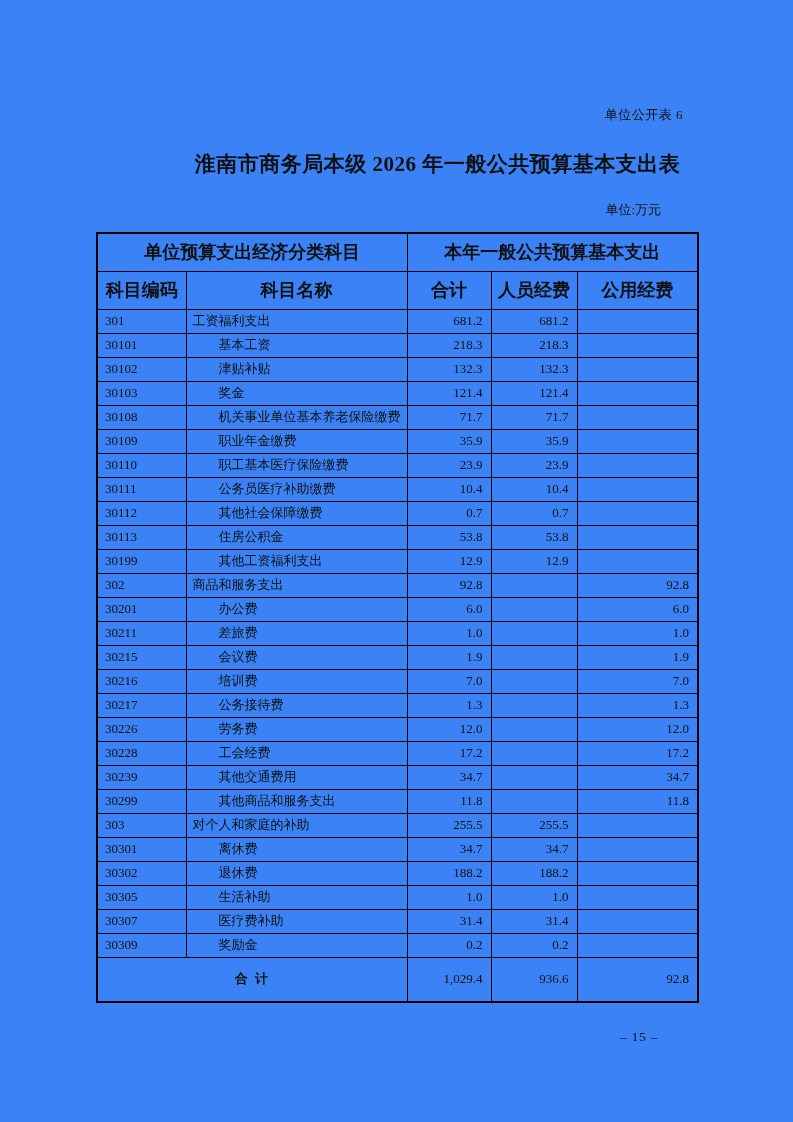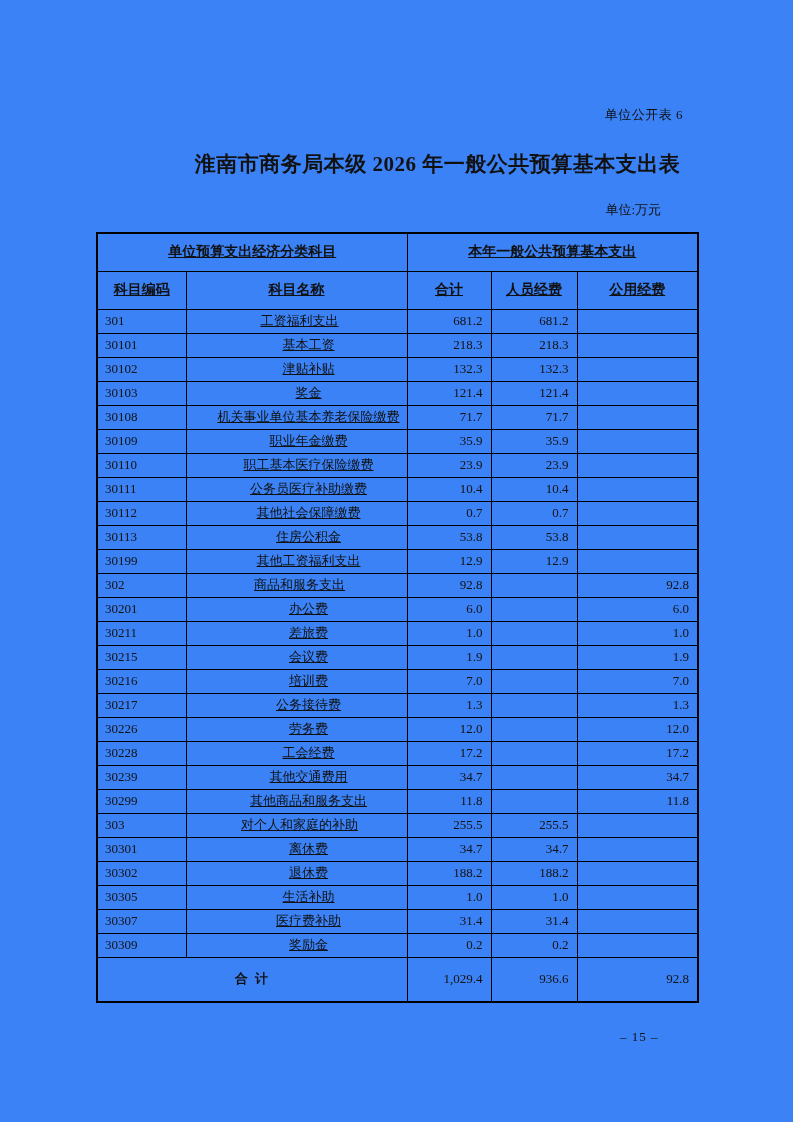--- a/index.html
+++ b/index.html
@@ -48,31 +48,30 @@
   table.budget th, table.budget td {
     border: 1px solid #000000;
     font-size: 13px;
     overflow: hidden;
     white-space: nowrap;
   }
   table.budget { border: 2px solid #000000; }
   table.budget thead th {
     font-weight: bold;
     text-align: center;
-    font-size: 14px;
-    text-decoration: underline;
+    font-size: 18px;
   }
   tr.hdr1 { height: 38px; }
   tr.hdr2 { height: 38px; }
   tr.data-row { height: 24px; }
   tr.total-row { height: 45px; margin-top: 36px; }
   td.cell-code { text-align: left; padding-left: 7px; }
-  td.cell-name { text-align: center; padding-left: 6px; text-decoration: underline; }
+  td.cell-name { text-align: left; padding-left: 6px; }
   tr.detail td.cell-code { }
-  tr.detail td.cell-name { padding-left: 24px; }
+  tr.detail td.cell-name { padding-left: 32px; }
   td.num { text-align: right; padding-right: 8px; font-size: 13px; }
   td.total-label {
     text-align: center;
     font-weight: bold;
     font-size: 15px;
     letter-spacing: 2px;
   }
   .footer {
     position: absolute;
     top: 1029px;

